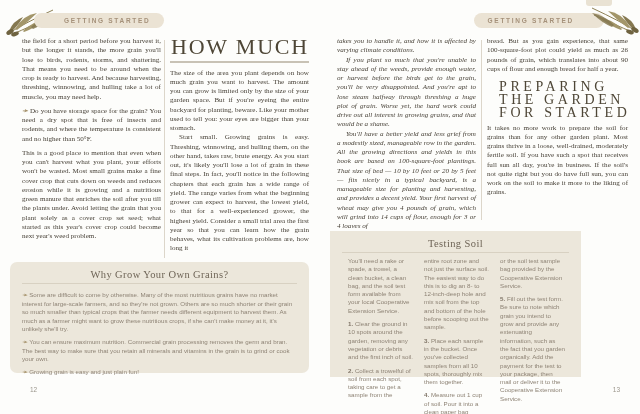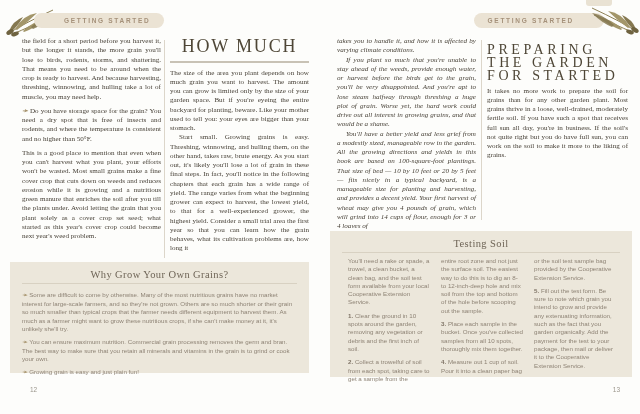--- a/index.html
+++ b/index.html
@@ -32,32 +32,32 @@
   p.indent { text-indent:9px; }
   .lcol1 { left:22px;  top:37px; width:139px; }
   .lcol2 { left:170px; top:37px; width:139px; }
   .rcol1 { left:337px; top:37px; width:139px;font-style:italic; }
   .rcol2 { left:487px; top:37px; width:141px; }
   .vrule { position:absolute; width:1px; background:#dcd6ca; }
   .vrule-left  { left:164px; top:40px; height:218px; }
   .vrule-right { left:481px; top:40px; height:180px; }
 
   
-  .h-big { margin:1px 0 0; font-weight:normal; font-size:18px;
-    line-height:17.5px; letter-spacing:1.8px; color:#4e4636; text-align:center; }
+  .h-big { margin:1px 0 0; font-weight:normal; font-size:22px;
+    line-height:17.5px; letter-spacing:1.8px; color:#4e4636; text-align:right; }
   .h-big span { display:block; }
   .h-rule { border:none; border-top:2px solid #c8c2b5; margin:5px 0 6px; }
-  .h-mid { margin:6px 0 4px; font-weight:normal; font-size:14px;
+  .h-mid { margin:6px 12px 4px; font-weight:normal; font-size:14px;
     line-height:13.2px; letter-spacing:3.6px; color:#4e4636; text-align:left; }
   .h-mid span { display:block; white-space:nowrap; }
 
   
   .box { position:absolute; background:#ece7db; }
-  .box1 { left:10px;  top:262px; width:299px; height:111px; }
-  .box2 { left:330px; top:231px; width:302px; height:146px; }
+  .box1 { left:10px;  top:262px; width:299px; height:111px;border-radius:7px; }
+  .box2 { left:330px; top:231px; width:251px; height:146px; }
   .box-title { margin-top:7px; text-align:center; font-size:10.5px;
     letter-spacing:0.4px; color:#6e6456; }
   .box-rule { border:none; border-top:1px solid #d8d1c2; margin:3px 12px 0; }
   .box1-body { padding:3px 14px 0 12px; font-family:"Liberation Sans", sans-serif;
     font-size:6.2px; line-height:8.6px; color:#8e8375; text-align:left; }
   .box1-body p { margin:4px 0 0; }
   .arrow { color:#a08c63; font-style:italic; font-weight:bold; margin-right:2px; }
   .box2-cols { display:flex; gap:11px; padding:4px 16px 0 18px;
     font-family:"Liberation Sans", sans-serif; font-size:6.2px;
     line-height:8.3px; color:#8e8375; text-align:left; }
@@ -151,20 +151,21 @@
 
   <div class="col rcol1">
     <p>takes you to handle it, and how it is affected by varying climate conditions.</p>
     <p class="indent">If you plant so much that you're unable to stay ahead of the weeds, provide enough water, or harvest before the birds get to the grain, you'll be very disappointed. And you're apt to lose steam halfway through threshing a huge plot of grain. Worse yet, the hard work could drive out all interest in growing grains, and that would be a shame.</p>
     <p class="indent">You'll have a better yield and less grief from a modestly sized, manageable row in the garden. All the growing directions and yields in this book are based on 100-square-foot plantings. That size of bed — 10 by 10 feet or 20 by 5 feet — fits nicely in a typical backyard, is a manageable size for planting and harvesting, and provides a decent yield. Your first harvest of wheat may give you 4 pounds of grain, which will grind into 14 cups of flour, enough for 3 or 4 loaves of</p>
   </div>
 
   <div class="vrule vrule-right"></div>
 
   <div class="col rcol2">
+    <p>bread. But as you gain experience, that same 100-square-foot plot could yield as much as 26 pounds of grain, which translates into about 90 cups of flour and enough bread for half a year.</p>
     <h2 class="h-mid">
       <span>PREPARING</span>
       <span>THE GARDEN</span>
       <span>FOR STARTED</span>
     </h2>
     <p>It takes no more work to prepare the soil for grains than for any other garden plant. Most grains thrive in a loose, well-drained, moderately fertile soil. If you have such a spot that receives full sun all day, you're in business. If the soil's not quite right but you do have full sun, you can work on the soil to make it more to the liking of grains.</p>
   </div>
 
   <div class="box box2">
     <div class="box-title">Testing Soil</div>

